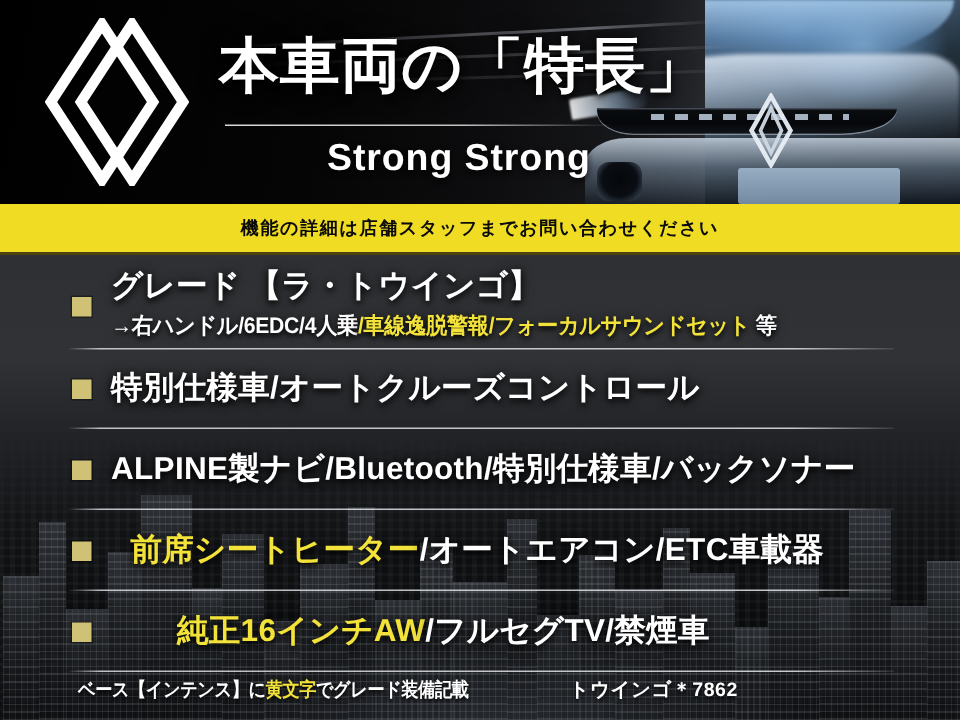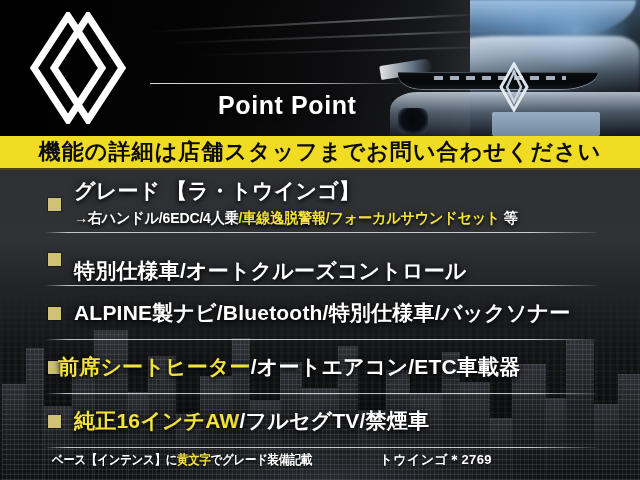--- a/index.html
+++ b/index.html
@@ -112,21 +112,21 @@
   }
 
   
   .banner {
     position:absolute; left:0; top:136px; width:640px; height:34px; z-index:8;
     background:#f0dc22;
     display:flex; align-items:center; justify-content:center;
     border-bottom:2px solid #4e4410;
   }
   .banner-text {
-    color:#0b0b0b; font-size:22px; font-weight:bold; letter-spacing:1.1px; white-space:nowrap;
+    color:#0b0b0b; font-size:12px; font-weight:bold; letter-spacing:1.1px; white-space:nowrap;
   }
 
   
   .body-area {
     position:absolute; left:0; top:170px; width:640px; height:310px; z-index:5;
     background:linear-gradient(180deg,#2e3033 0%,#303235 22%,#202225 40%,#121315 58%,#0b0c0d 78%,#070708 100%);
     overflow:hidden;
   }
   
   .cityscape {
@@ -216,22 +216,23 @@
 
     <div class="logo">
       <svg viewBox="0 0 96 112" aria-hidden="true">
         <g fill="none" stroke="#ffffff" stroke-width="7" stroke-linejoin="miter">
           <polygon points="38,4 72,56 38,108 4,56"></polygon>
           <polygon points="58,4 92,56 58,108 24,56"></polygon>
         </g>
       </svg>
     </div>
 
+    <div class="hdr-title">本車両の「特長」</div>
     <div class="hdr-rule"></div>
-    <div class="hdr-sub">Point Point</div>
+    <div class="hdr-sub">Strong Strong</div>
   </div>
 
   <div class="banner">
     <span class="banner-text">機能の詳細は店舗スタッフまでお問い合わせください</span>
   </div>
 
   <div class="body-area">
 
     <div class="cityscape"></div>
     <div class="skyline">
@@ -267,43 +268,43 @@
 
       <div class="row">
         <div class="bullet" style="left:48px; top:28px;"></div>
         <div class="txt main-line" style="left:74px; top:8px;">グレード 【ラ・トウインゴ】</div>
         <div class="txt sub-line" style="left:74px; top:38px;"><span>→右ハンドル/6EDC/4人乗</span><span class="y">/車線逸脱警報/フォーカルサウンドセット</span><span> 等</span></div>
         <div class="divider" style="top:62px;"></div>
       </div>
 
       <div class="row">
         <div class="bullet" style="left:48px; top:83px;"></div>
-        <div class="txt main-line" style="left:74px; top:88px;">特別仕様車/オートクルーズコントロール</div>
+        <div class="txt main-line" style="left:74px; top:76px;">特別仕様車/オートクルーズコントロール</div>
         <div class="divider" style="top:115px;"></div>
       </div>
 
       <div class="row">
         <div class="bullet" style="left:48px; top:137px;"></div>
         <div class="txt main-line" style="left:74px; top:130px;">ALPINE製ナビ/Bluetooth/特別仕様車/バックソナー</div>
         <div class="divider" style="top:169px;"></div>
       </div>
 
       <div class="row">
         <div class="bullet" style="left:48px; top:191px;"></div>
-        <div class="txt main-line" style="left:58px; top:184px;"><span class="y">前席シートヒーター</span><span>/オートエアコン/ETC車載器</span></div>
+        <div class="txt main-line" style="left:87px; top:184px;"><span class="y">前席シートヒーター</span><span>/オートエアコン/ETC車載器</span></div>
         <div class="divider" style="top:223px;"></div>
       </div>
 
       <div class="row">
         <div class="bullet" style="left:48px; top:245px;"></div>
-        <div class="txt main-line" style="left:74px; top:238px;"><span class="y">純正16インチAW</span><span>/フルセグTV/禁煙車</span></div>
+        <div class="txt main-line" style="left:74px; top:238px;padding-left:44px;"><span class="y">純正16インチAW</span><span>/フルセグTV/禁煙車</span></div>
         <div class="divider" style="top:277px;"></div>
       </div>
 
     </div>
   </div>
 
   <div class="footer">
     <div class="foot-left"><span>ベース【インテンス】に</span><span class="y">黄文字</span><span>でグレード装備記載</span></div>
-    <div class="foot-right">トウインゴ＊2769</div>
+    <div class="foot-right">トウインゴ＊7862</div>
   </div>
 
 </div>
 
 </body></html>

